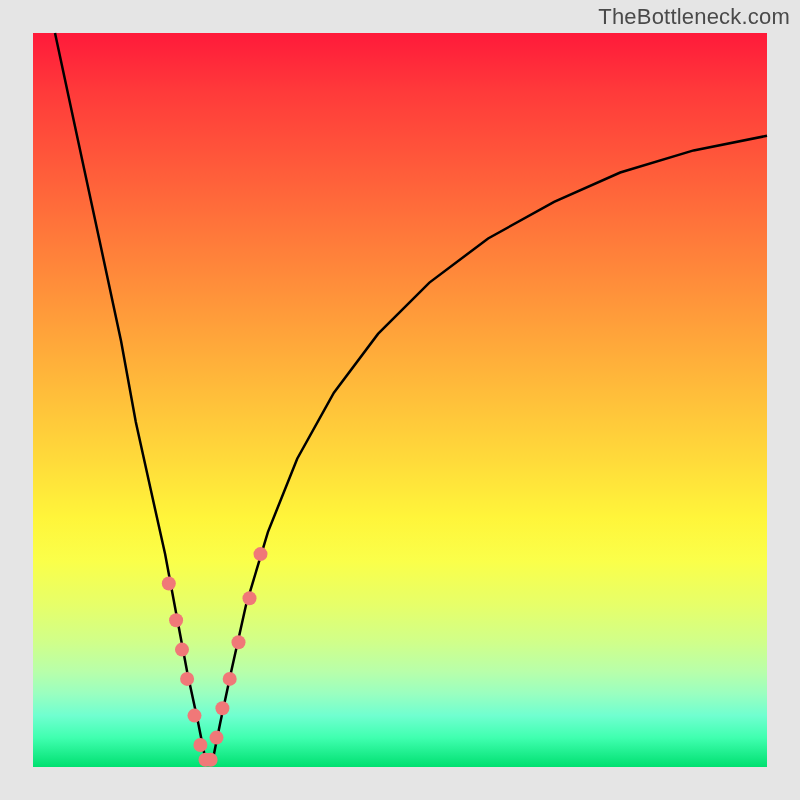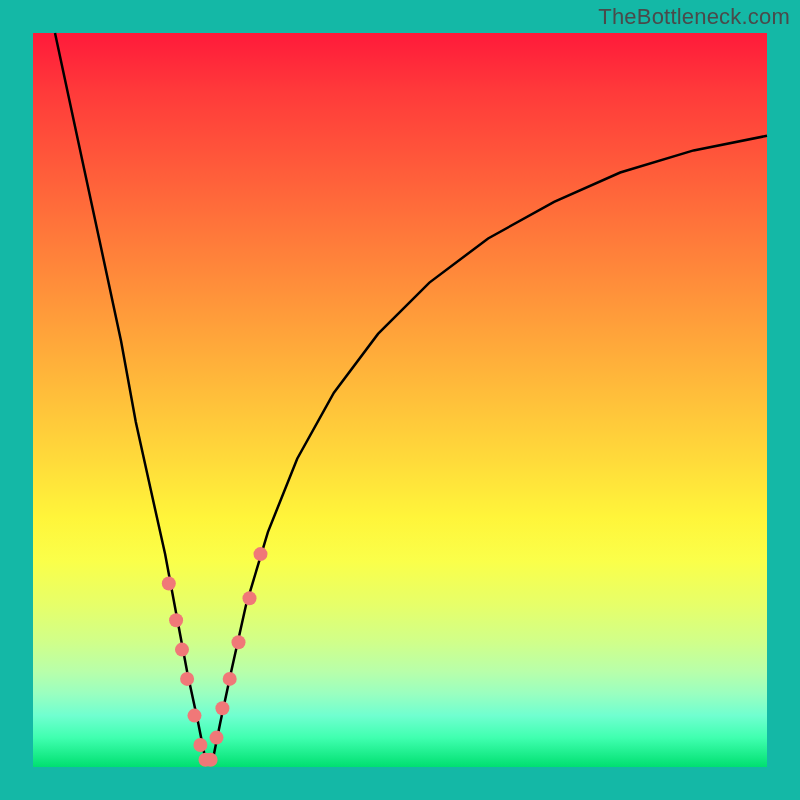--- a/index.html
+++ b/index.html
@@ -10,21 +10,21 @@
     overflow: hidden;
     background: #000;
     font-family: Arial, Helvetica, sans-serif;
   }
   .frame {
     position: absolute;
     top: 0;
     left: 0;
     width: 800px;
     height: 800px;
-    background: #14b8a6;
+    background: #e5e5e5;
   }
   .plot-area {
     position: absolute;
     background: linear-gradient(to bottom,
       #ff1a3a 0%,
       #ff3a3a 8%,
       #ff5a3a 18%,
       #ff7a3a 28%,
       #ff9a3a 38%,
       #ffba3a 48%,

